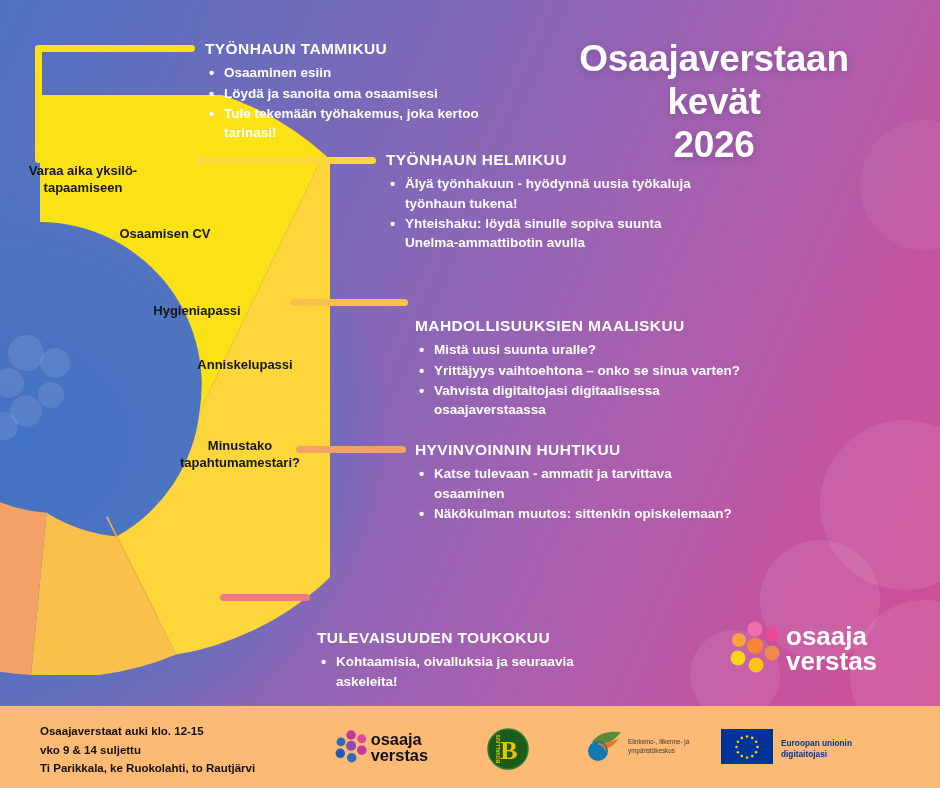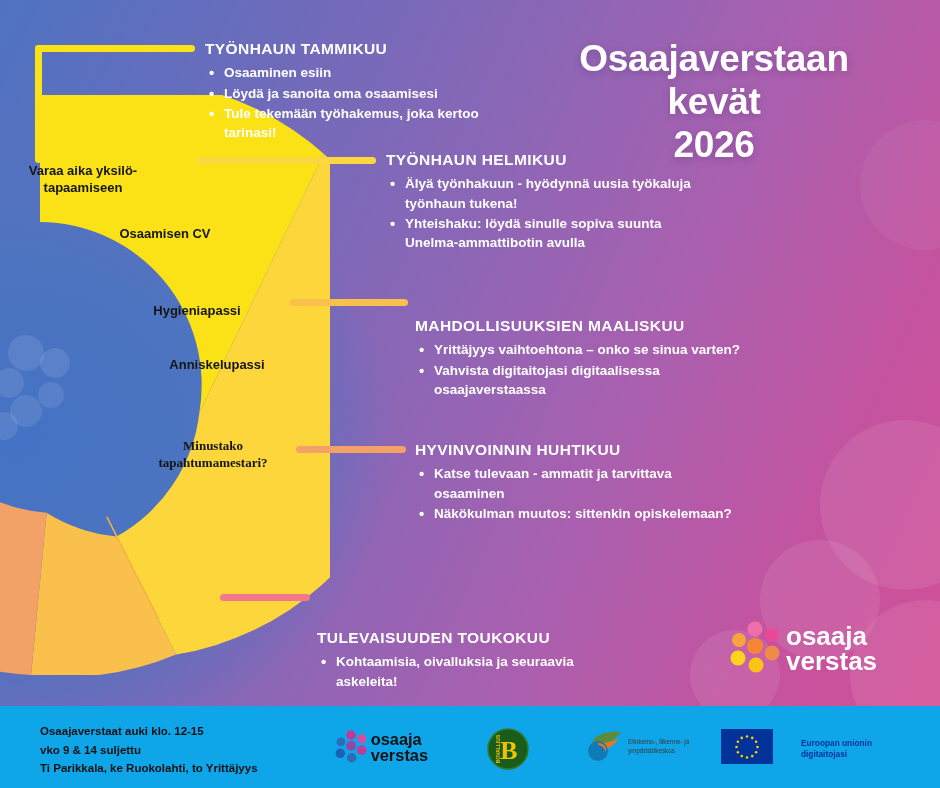--- a/index.html
+++ b/index.html
@@ -66,34 +66,34 @@
   .dlabel {
     position:absolute; color:#151515;
     font-size:13px; font-weight:bold; line-height:1.28;
     text-align:center; white-space:pre-line;
   }
   
   #mainlogo { position:absolute; left:728px; top:618px; width:190px; height:60px; }
   
   #footer {
     position:absolute; left:0; top:706px; width:940px; height:82px;
-    background:#0ea5e9;
+    background:#fdba74;
   }
   #footer-text {
     position:absolute; left:40px; top:16px;
     color:#111; font-size:11.5px; font-weight:bold; line-height:1.62;
   }
   .flogo { position:absolute; }
   .elytxt {
     position:absolute; left:44px; top:7px;
     font-size:6.3px; color:#3a3a3a; line-height:1.45; width:72px;
   }
   .eutxt {
     position:absolute; left:60px; top:9px;
-    font-size:8.3px; color:#003399; font-weight:bold; line-height:1.35; width:105px;margin-left:20px;
+    font-size:8.3px; color:#003399; font-weight:bold; line-height:1.35; width:105px;
   }
 </style>
 </head>
 <body>
 
 <div id="stage">
 
   <div class="bg"></div>
 
   <div class="bg-blob" style="left:820px; top:420px; width:170px; height:170px;"></div>
@@ -126,22 +126,22 @@
       <path d="M 29.95 407.33 A 290 290 0 0 1 0.00 292.50 L 163.00 291.60 A 163 163 0 0 0 181.36 347.64 Z" fill="#EC5A85"></path>
     </g>
 
     <line x1="356.85" y1="421.76" x2="408.58" y2="524.46" stroke="#f4b143" stroke-width="1.6"></line>
   </svg>
 
   <div class="dlabel" style="left:8px; top:163px; width:150px;">Varaa aika yksilö-
 tapaamiseen</div>
   <div class="dlabel" style="left:100px; top:226px; width:130px;text-align:center;">Osaamisen CV</div>
   <div class="dlabel" style="left:132px; top:303px; width:130px;">Hygieniapassi</div>
-  <div class="dlabel" style="left:152px; top:357px; width:130px;">Anniskelupassi</div>
-  <div class="dlabel" style="left:133px; top:438px; width:160px;font-family:Liberation Serif, serif;">Minustako
+  <div class="dlabel" style="left:180px; top:357px; width:130px;">Anniskelupassi</div>
+  <div class="dlabel" style="left:160px; top:438px; width:160px;">Minustako
 tapahtumamestari?</div>
 
   <div class="conn" style="left:0; top:0; width:940px; height:706px;">
     <div class="v" style="left:35px; top:45px; height:118px; background:#FBE216;"></div>
     <div class="h" style="left:35px; top:45px; width:160px; background:#FBE216;"></div>
   </div>
 
   <div class="conn" style="left:0; top:0;">
     <div class="h" style="left:196px; top:157px; width:180px; background:#FCD73F;"></div>
   </div>
@@ -177,20 +177,21 @@
     <ul>
       <li>Osaaminen esiin</li>
       <li>Löydä ja sanoita oma osaamisesi</li>
       <li>Tule tekemään työhakemus, joka kertoo tarinasi!</li>
     </ul>
   </div>
 
   <div class="block" style="left:415px; top:288px; width:340px;margin-top:28px;">
     <h2>MAHDOLLISUUKSIEN MAALISKUU</h2>
     <ul>
+      <li>Mistä uusi suunta uralle?</li>
       <li>Yrittäjyys vaihtoehtona – onko se sinua varten?</li>
       <li>Vahvista digitaitojasi digitaalisessa osaajaverstaassa</li>
     </ul>
   </div>
 
   <div class="block" style="left:415px; top:440px; width:320px;">
     <h2>HYVINVOINNIN HUHTIKUU</h2>
     <ul>
       <li>Katse tulevaan - ammatit ja tarvittava osaaminen</li>
       <li>Näkökulman muutos: sittenkin opiskelemaan?</li>
@@ -216,21 +217,21 @@
     </g>
     <text x="58" y="27" font-family="Liberation Sans, sans-serif" font-size="26" font-weight="bold" fill="#ffffff">osaaja</text>
     <text x="58" y="52" font-family="Liberation Sans, sans-serif" font-size="26" font-weight="bold" fill="#ffffff">verstas</text>
   </svg>
 
   <div id="footer">
 
     <div id="footer-text">
       <div>Osaajaverstaat auki klo. 12-15</div>
       <div>vko 9 &amp; 14 suljettu</div>
-      <div>Ti Parikkala, ke Ruokolahti, to Yrittäjyys</div>
+      <div>Ti Parikkala, ke Ruokolahti, to Rautjärvi</div>
     </div>
 
     <svg class="flogo" style="left:334px; top:22px;" width="120" height="38" viewBox="0 0 190 60">
       <g>
         <circle cx="27" cy="11" r="7.5" fill="#C0399B"></circle>
         <circle cx="44" cy="17" r="7" fill="#E0479E"></circle>
         <circle cx="11" cy="22" r="7" fill="#2E6BB8"></circle>
         <circle cx="27" cy="28" r="8" fill="#8E4AA8"></circle>
         <circle cx="44" cy="35" r="7.5" fill="#C0399B"></circle>
         <circle cx="10" cy="40" r="7.5" fill="#1C5FB4"></circle>

